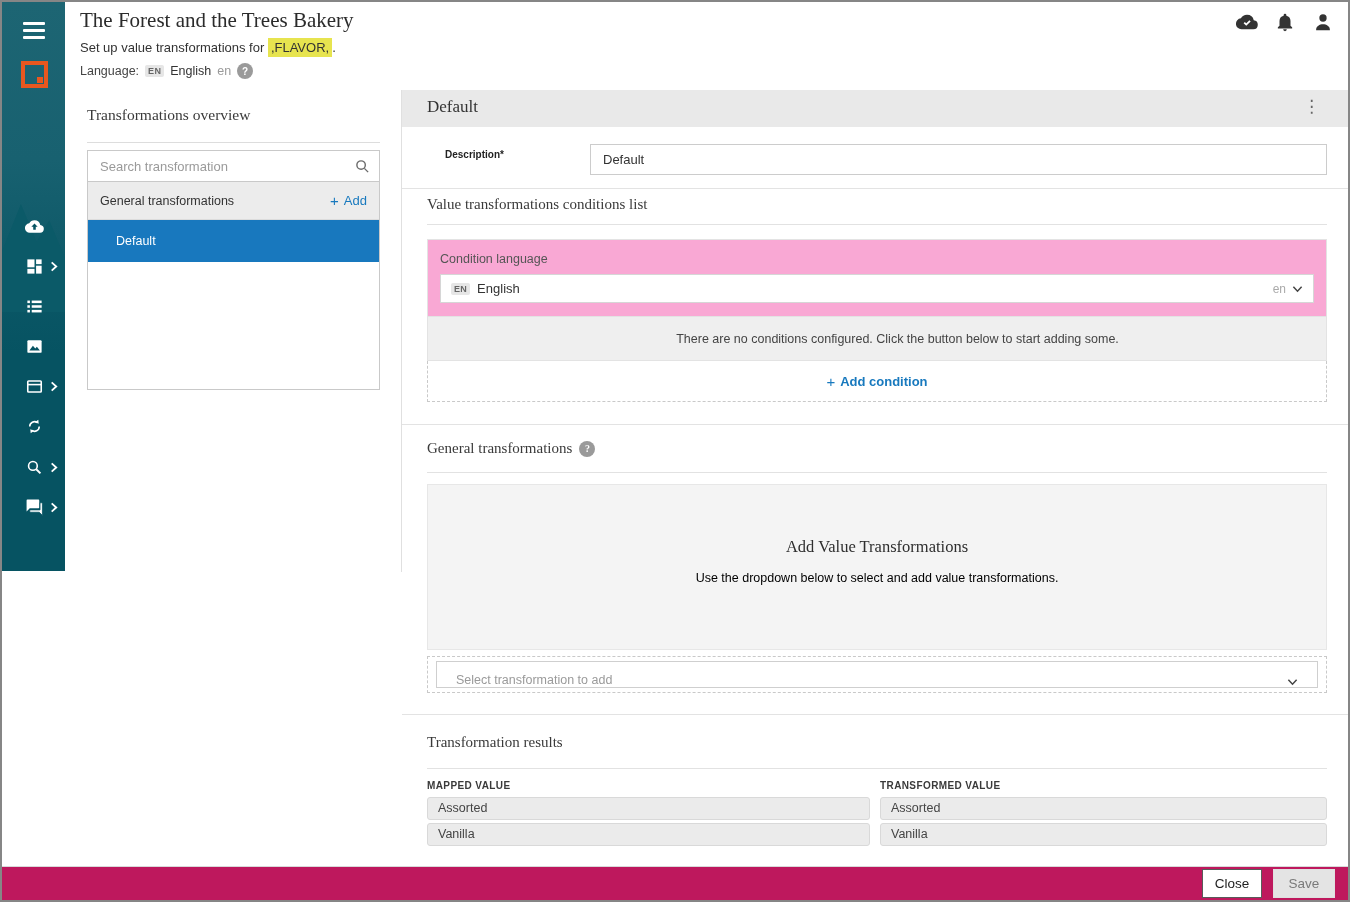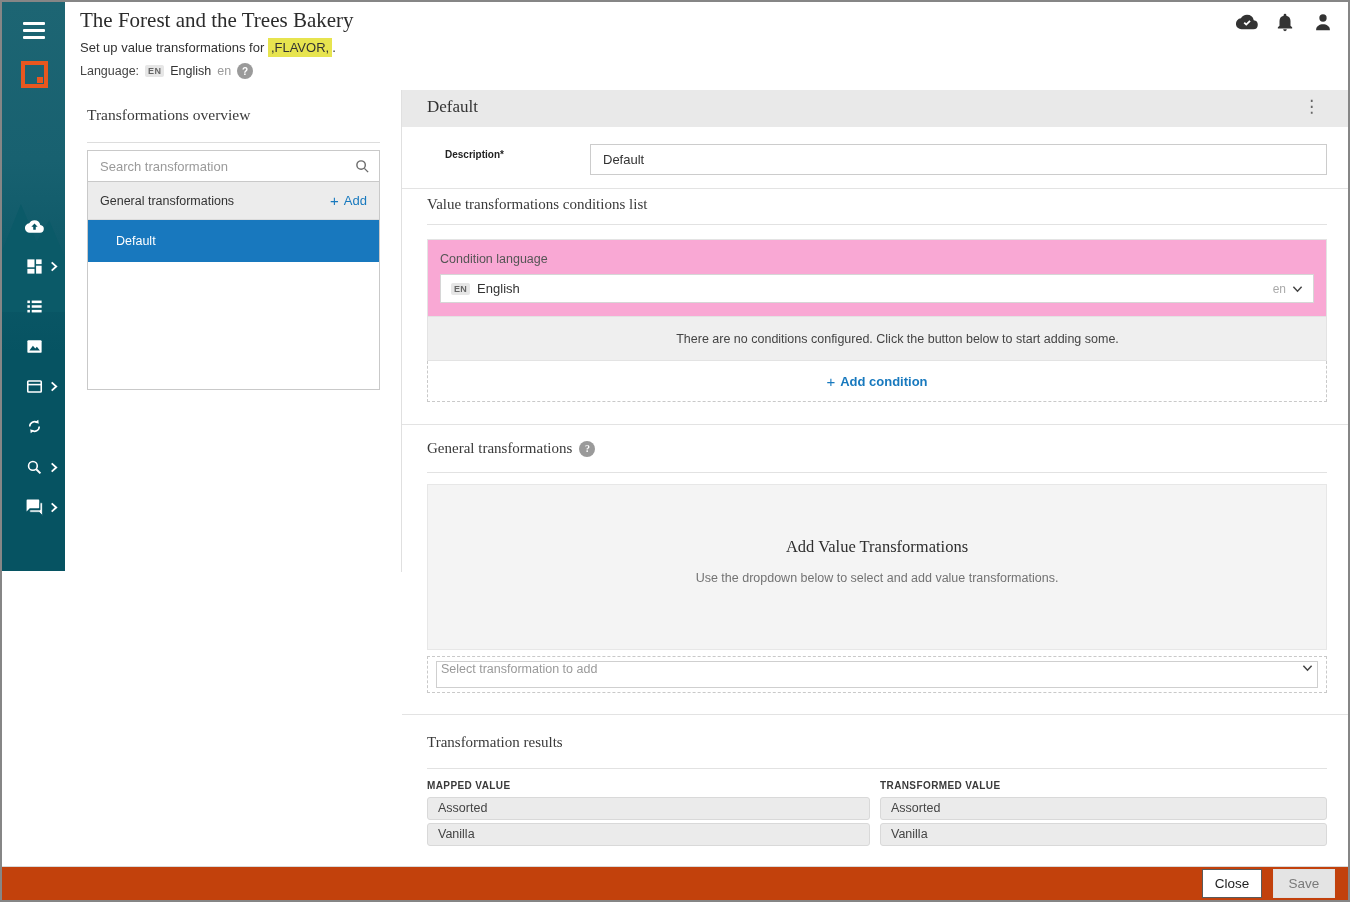--- a/index.html
+++ b/index.html
@@ -83,33 +83,33 @@
   .cond-select .rgt{ display:flex; gap:6px; align-items:center; font-size:12px; color:#aaa; }
   .cond-empty{ height:44px; background:#efefef; border:1px solid #e3e3e3; border-top:0;
                display:flex; align-items:center; justify-content:center; font-size:12.5px; color:#444;padding-left:41px; }
   .cond-add{ height:41px; background:#fff; border:1px dashed #c9c9c9; border-top:0;
              display:flex; align-items:center; justify-content:center; }
   .cond-add .add-link{ font-weight:bold; }
 
   .empty-panel{ position:absolute; left:25px; top:394px; width:900px; height:166px;
                 background:#f4f4f4; border:1px solid #e7e7e7; text-align:center; }
   .empty-panel .ep-title{ margin-top:52px; font-size:16.5px; color:#2e2e2e; }
-  .empty-panel .ep-sub{ margin-top:14px; font-size:12.5px; color:#737373; }
+  .empty-panel .ep-sub{ margin-top:14px; font-size:12.5px; color:#000000; }
   .dashed-box{ position:absolute; left:25px; top:566px; width:900px; height:37px;
                border:1px dashed #c9c9c9; background:#fff; padding:4px 8px; }
   .sel-dd{ position:relative; height:27px; border:1px solid #cfcfcf; background:#fff;
-           display:flex; align-items:flex-start; justify-content:space-between; padding:0 4px; cursor:pointer;gap:26px; }
+           display:flex; align-items:flex-end; justify-content:space-between; padding:0 19px; cursor:pointer;gap:26px; }
   .sel-dd .ph{ font-size:12.5px; color:#9a9a9a; }
 
   .col-label{ position:absolute; top:690px; font-size:10px; font-weight:bold; color:#3a3a3a; letter-spacing:.4px; }
   .res-row{ position:absolute; height:23px; background:#ebebeb; border:1px solid #d9d9d9; border-radius:3px;
             font-size:12.5px; color:#444; line-height:21px; padding-left:10px; }
 
   
-  .footer{ position:absolute; left:0; right:0; bottom:0; height:34px; background:#c2410c; border-top:1px solid #d9d9d9;margin-top:28px; }
+  .footer{ position:absolute; left:0; right:0; bottom:0; height:34px; background:#be185d; border-top:1px solid #d9d9d9;margin-top:28px; }
   .btn-close{ position:absolute; right:86px; top:2px; width:60px; height:29px; background:#fff;
               border:1px solid #5a5a5a; font-size:13.5px; color:#222; cursor:pointer; font-family:inherit; }
   .btn-save{ position:absolute; right:13px; top:2px; width:62px; height:29px; background:#e4e4e4;
              border:1px solid #e0e0e0; font-size:13.5px; color:#7a7a7a; cursor:pointer; font-family:inherit; }
 </style>
 </head>
 <body>
 
 <div class="page">
 

